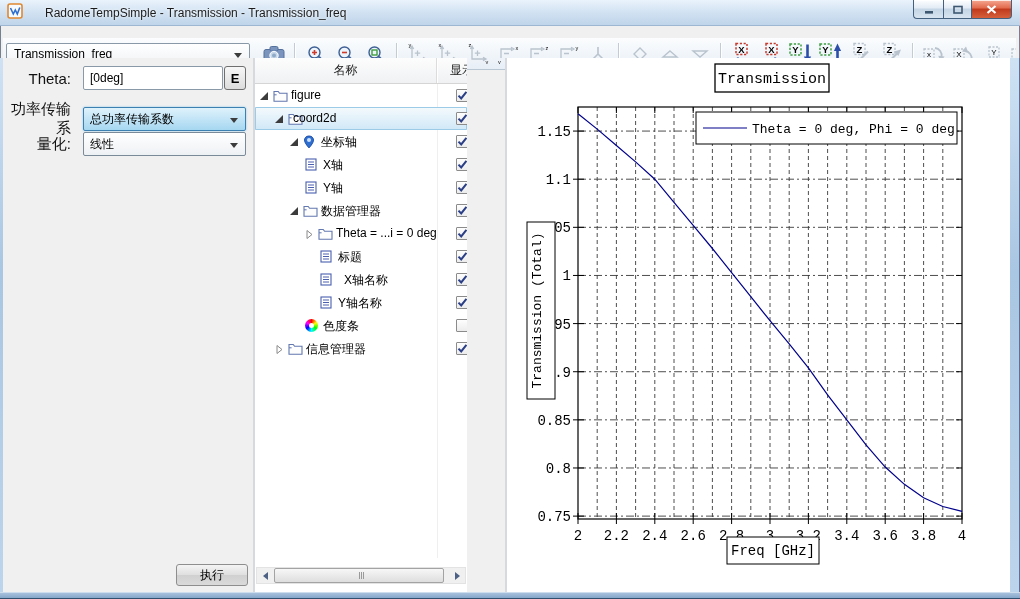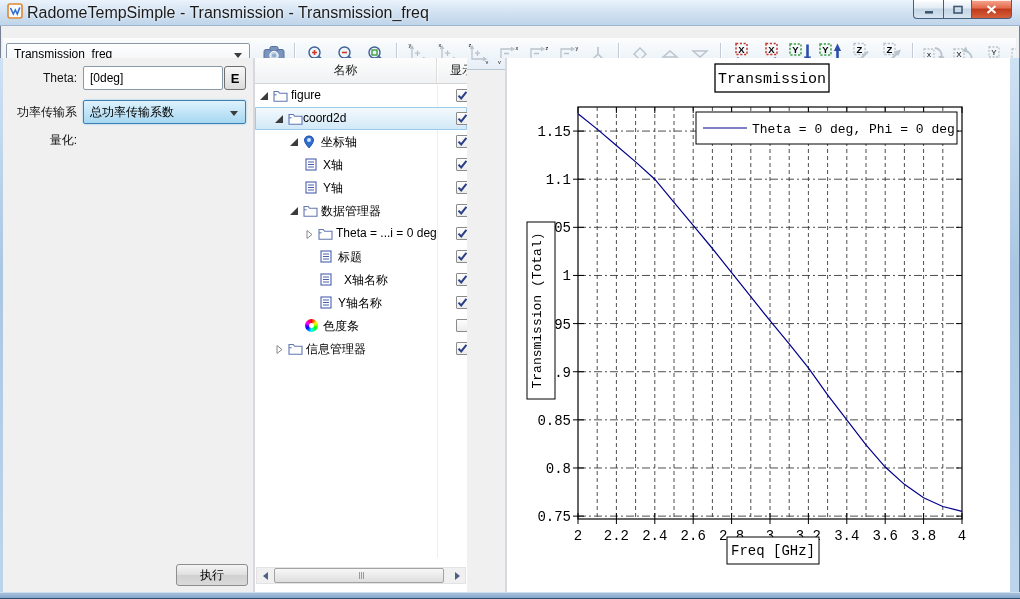--- a/index.html
+++ b/index.html
@@ -2,21 +2,21 @@
 <html><head>
 <meta charset="utf-8">
 <style>
 *{box-sizing:border-box;margin:0;padding:0}
 body{font-family:"Liberation Sans",sans-serif;background:#888}
 .window{position:relative;width:1020px;height:599px;overflow:hidden;background:#f0f0f0;box-shadow:inset 0 0 0 1px rgba(35,55,85,.6)}
 
 .titlebar{position:absolute;left:0;top:0;width:100%;height:26px;
  background:linear-gradient(#eaf3fc,#cfe0f1 55%,#c0d5ea);
  border-bottom:1px solid #9db6d2;display:flex;align-items:center;padding-left:7px}
-.titlebar .title{font-size:16px;color:#1b1b1b;margin-left:4px;text-shadow:0 0 3px #fff}
+.titlebar .title{font-size:12px;color:#1b1b1b;margin-left:22px;text-shadow:0 0 3px #fff}
 .win-controls{position:absolute;top:0;right:8px;display:flex}
 .win-btn{height:19px;border:1px solid #43607f;border-top:none;display:flex;align-items:center;justify-content:center;
  background:linear-gradient(#fdfeff,#e2ebf4 45%,#c4d5e5 50%,#d8e4f0);box-shadow:inset 0 1px 0 rgba(255,255,255,.8)}
 .win-btn.min{width:30px;border-radius:0 0 0 4px;border-right:none}
 .win-btn.max{width:29px}
 .win-btn.close{width:40px;border-radius:0 0 4px 0;border-left:none;
  background:linear-gradient(#f5a893,#e2694b 45%,#c0391c 50%,#d6603a)}
 
 .toolbar{position:absolute;left:3px;right:4px;top:38px;height:32px;
  background:linear-gradient(#fbfdfe,#e7eef6);border-bottom:1px solid #b9c6d3;
@@ -32,21 +32,21 @@
 .content{position:absolute;left:0;right:0;top:58px;bottom:7px}
 .side-border{position:absolute;top:0;bottom:0;background:linear-gradient(180deg,#cfe2f4,#a9c6e2 40%,#bdd5ec)}
 .side-border.l{left:0;width:3px}
 .side-border.r{left:1010px;right:0;box-shadow:inset -1px 0 0 #55759c}
 .bottom-border{position:absolute;left:0;right:0;bottom:0;height:7px;
  background:linear-gradient(#a6c0dc,#7fa2c6);border-top:1px solid #cddded;box-shadow:inset 0 -1px 0 #31506f}
 .vsep{position:absolute;top:0;bottom:0;width:2px;background:#d6dade}
 
 .left-panel{position:absolute;left:3px;top:0;width:250px;height:100%;background:#f0f0f0}
 .form-row{position:absolute;left:0;width:100%;display:flex;align-items:center}
-.form-row label{width:80px;text-align:right;padding-right:6px;font-size:12px;color:#111}
+.form-row label{width:80px;text-align:right;padding-right:12px;font-size:15px;color:#111}
 .text-input{width:140px;height:24px;background:#fff;border:1px solid #8a99a8;border-radius:2px;
  font-size:12px;display:flex;align-items:center;padding:0 6px}
 .e-btn{width:22px;height:24px;margin-left:1px;border:1px solid #6f6f6f;border-radius:3px;
  background:linear-gradient(#f7f7f7,#dcdcdc);font-weight:bold;font-size:13px;font-family:"Liberation Sans",sans-serif}
 .combo{width:163px;height:24px;border:1px solid #7a8a99;border-radius:2px;
  background:linear-gradient(#ffffff,#eef1f4);display:flex;align-items:center;
  padding:0 20px 0 6px;position:relative;font-size:12px}
 .combo.focused{border-color:#3c7fb1;background:linear-gradient(#dff2fc,#a6d7f1);box-shadow:0 0 2px #7bc1e8}
 .exec-btn{position:absolute;right:5px;bottom:6px;width:72px;height:22px;border:1px solid #8e8e8e;border-radius:3px;
  background:linear-gradient(#f4f4f4,#dfdfdf 50%,#d0d0d0 50%,#dadada);font-size:12px}
@@ -316,20 +316,24 @@
       </div>
       <div class="form-row" style="top:42px">
         <label>功率传输系</label>
         <div class="combo focused">
           <span>总功率传输系数</span>
           <span class="arr-down" style="top:10px"></span>
         </div>
       </div>
       <div class="form-row" style="top:74px">
         <label>量化:</label>
+        <div class="combo">
+          <span>线性</span>
+          <span class="arr-down" style="top:10px"></span>
+        </div>
       </div>
       <button class="exec-btn">执行</button>
     </div>
 
     <div class="vsep" style="left:253px"></div>
 
     <div class="tree-panel">
       <div class="tree-header">
         <div class="th-cell" style="left:0;width:182px">名称</div>
         <div class="th-cell" style="left:182px;width:51px">显示</div>
@@ -353,21 +357,21 @@
               </span>
             </span>
             <span class="cell-col3"></span>
           </div>
           <div class="tree-row selected">
             <span class="exp open" style="left:20px"></span>
             <span class="ticon" style="left:33px"><svg width="15" height="13" viewBox="0 0 15 13">
                 <path d="M1 2.5 h4.2 l1.4 1.8 H14 v8 H1 Z" fill="#fdfdfd" stroke="#6377b0" stroke-width="1.1"></path>
                 <path d="M1 5.8 H3.6" stroke="#6377b0" stroke-width="1" fill="none"></path>
               </svg></span>
-            <span class="tlabel" style="left:48px">coord2d</span>
+            <span class="tlabel" style="left:38px">coord2d</span>
             <span class="cell-show">
               <span class="cb">
                 <svg width="11" height="11" viewBox="0 0 11 11">
                   <path d="M1.5 5.6 L4.2 8.4 L9.4 1.8" fill="none" stroke="#2a3f86" stroke-width="2"></path>
                 </svg>
               </span>
             </span>
             <span class="cell-col3">二</span>
           </div>
           <div class="tree-row">

